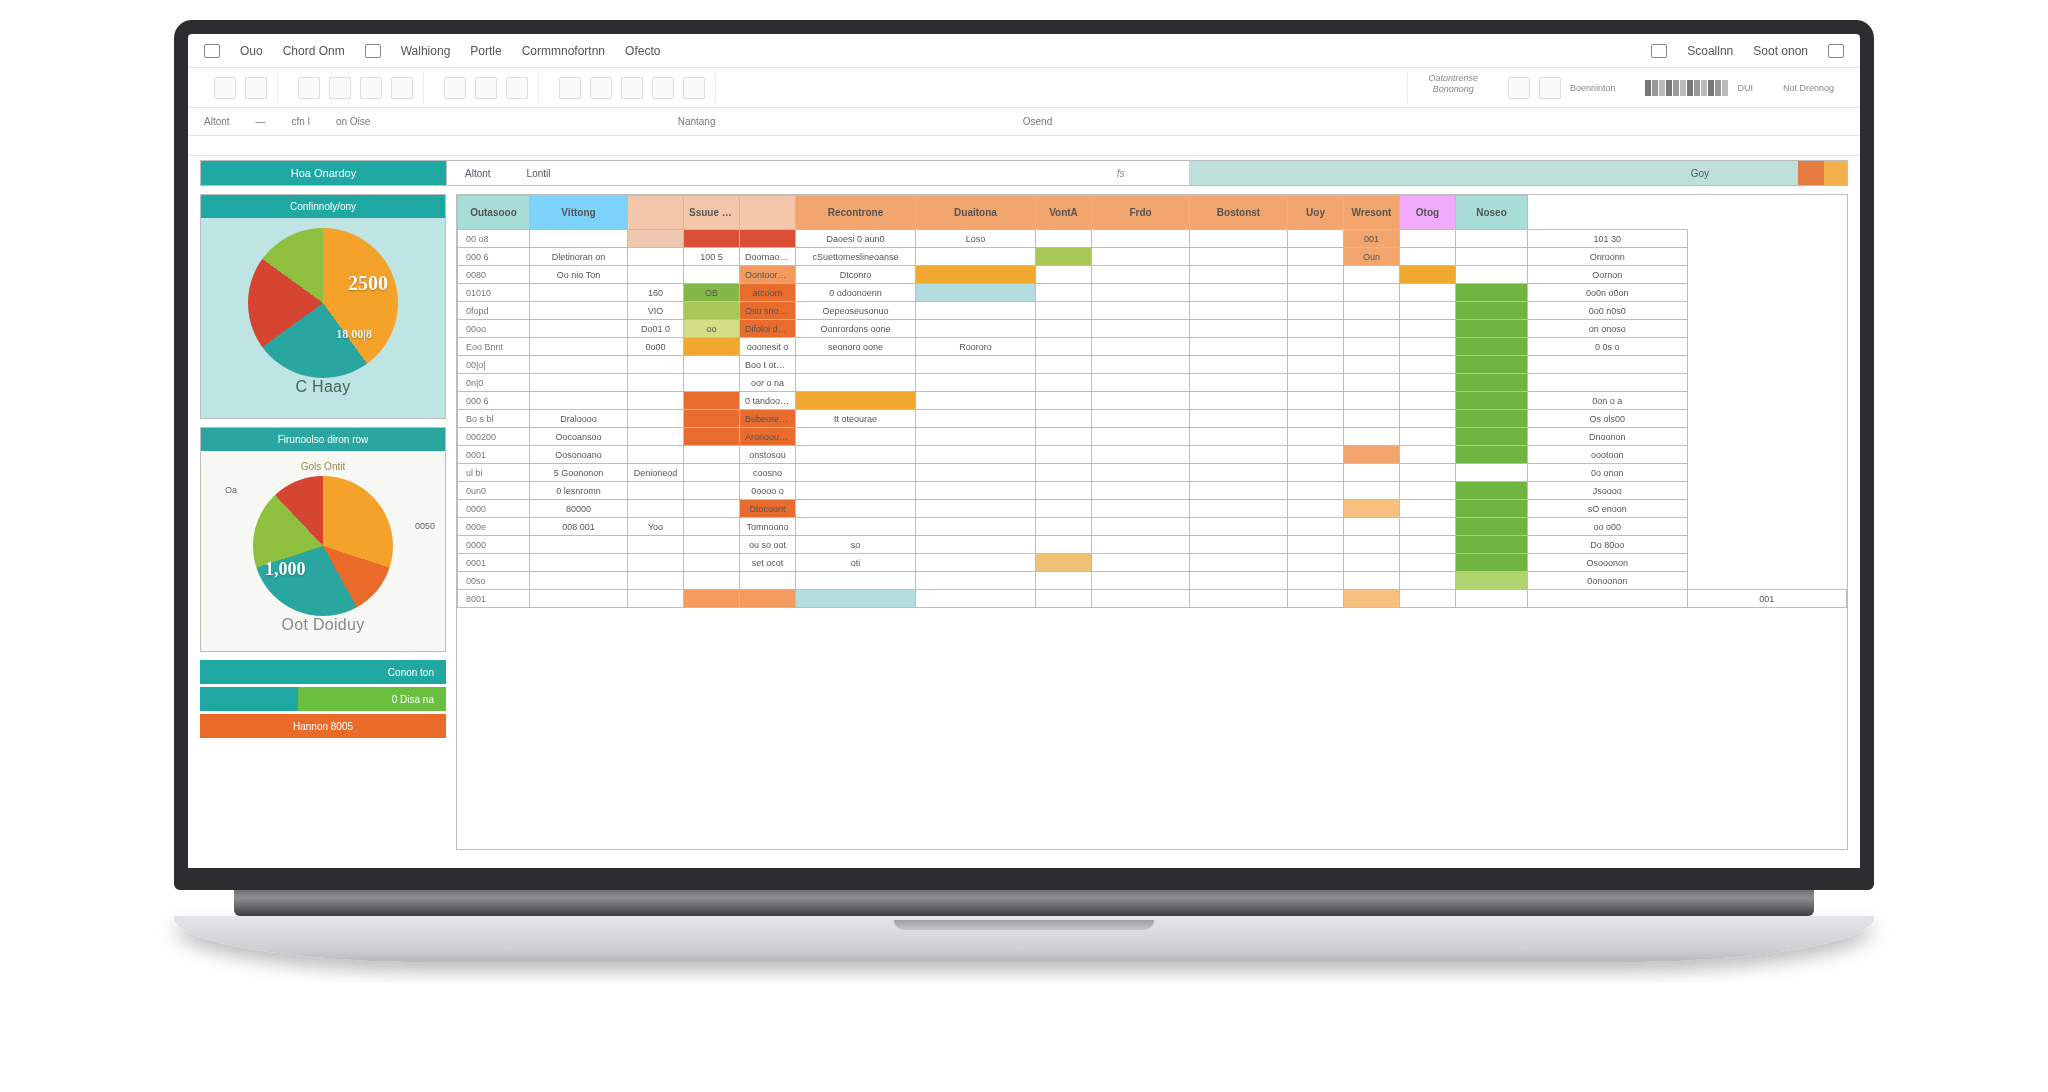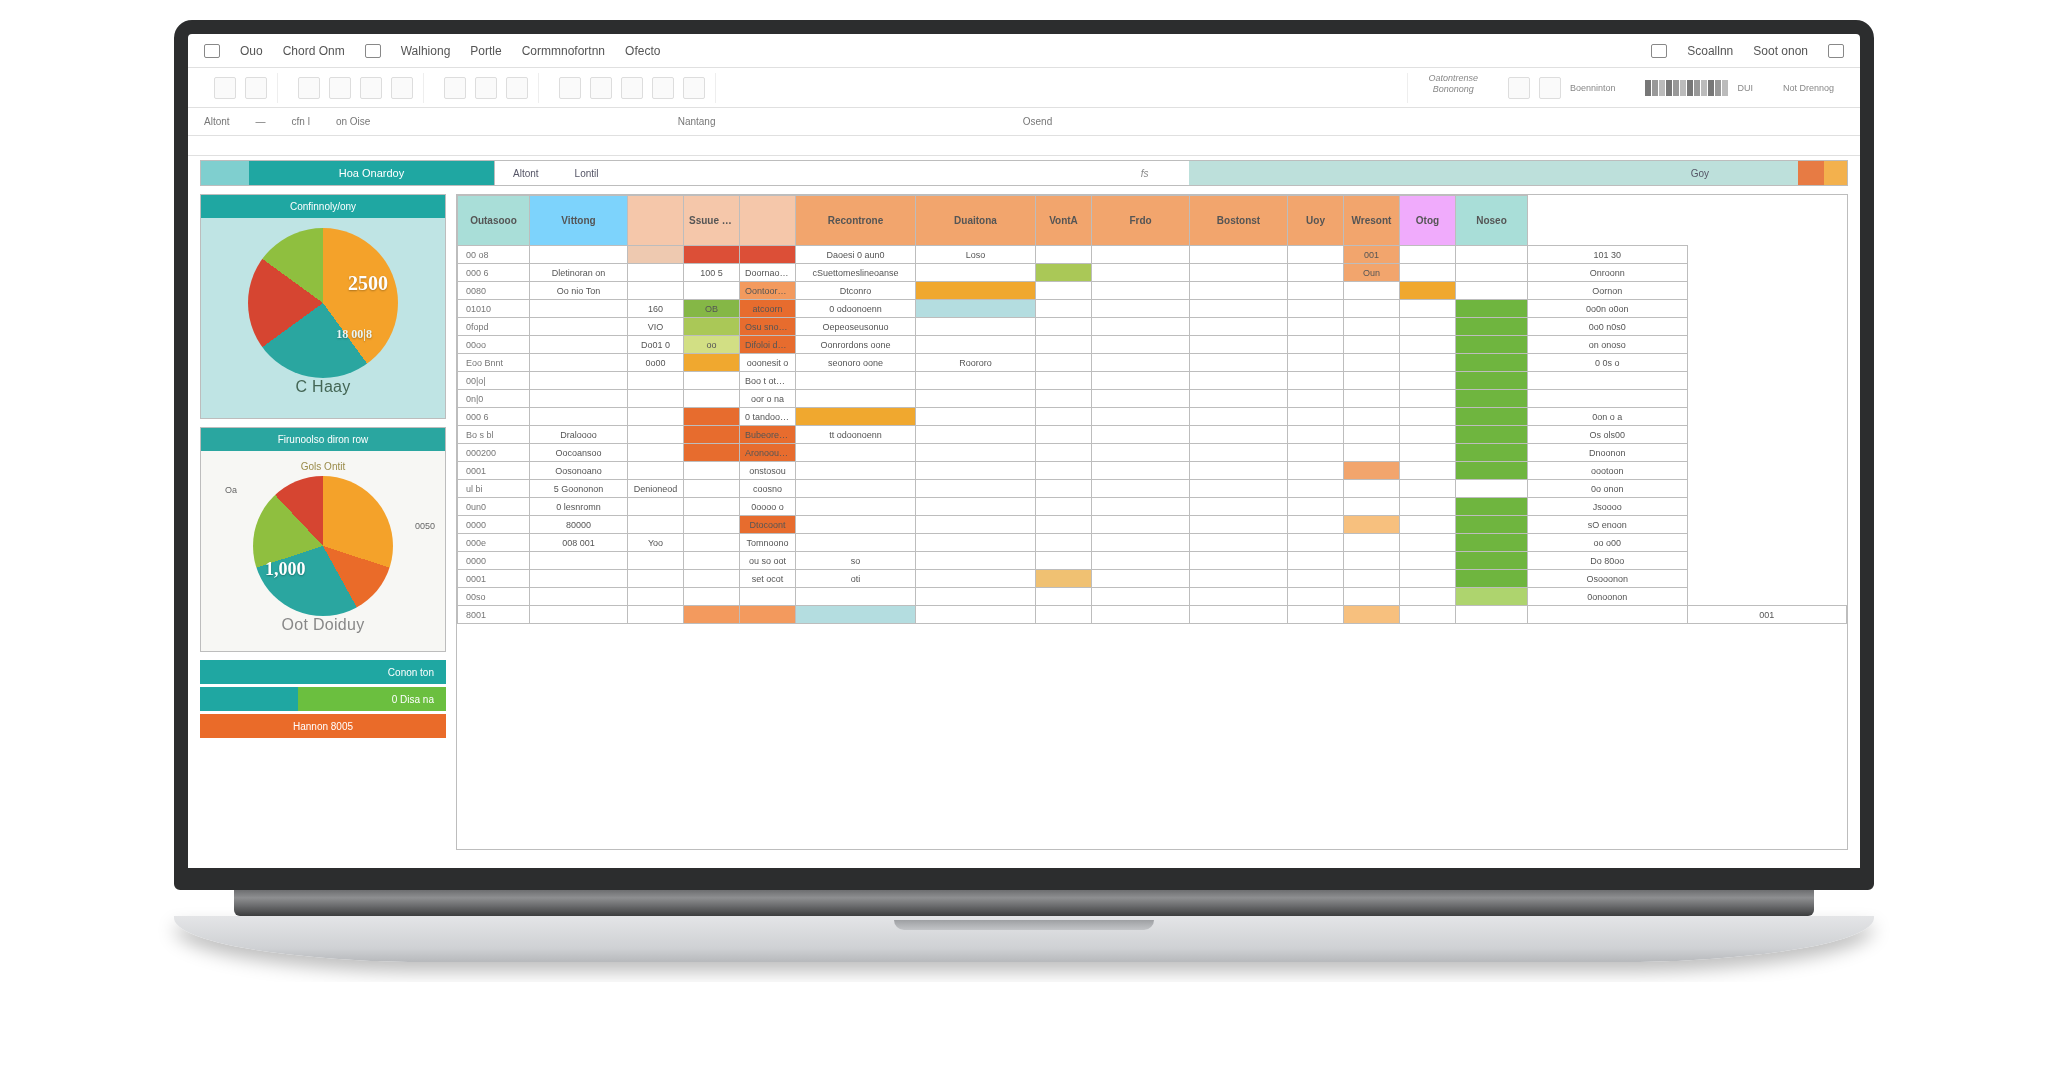--- a/index.html
+++ b/index.html
@@ -152,21 +152,21 @@
   }
   .legend-bars button.right{ text-align:right; padding-right:12px;}
   .legend-bars button.half{
     background:linear-gradient(90deg,#1fa7a2 40%,#6bbf3f 40%);
   }
 
   
   .strip{
     flex:1; display:flex; border:1px solid #bdbdbd; height:26px;
     background: linear-gradient(90deg,#7fcfcf 0 7%, #b6dad4 7% 10%, #fff 10% 60%, #bde0db 60% 97%, #e77b44 97% 98.6%, #f3b14d 98.6%);
-    align-items:center; font-size:10px; color:#556;padding-left:48px;
+    align-items:center; font-size:10px; color:#556;
   }
   .strip span{padding:0 18px}
   .strip .title-box{
     width:246px; min-width:246px;
     background:#1fa7a2; color:#fff; height:100%;
     display:flex; align-items:center; justify-content:center;
     border-right:1px solid #bdbdbd;
     font-size:11px;
   }
   .strip .mid{flex:1; text-align:center; font-style:italic; color:#888}
@@ -184,21 +184,21 @@
   col.c-wd{width:120px}
   col.c-last{width:72px}
   th,td{
     border:1px solid #bdbdbd; padding:3px 5px;
     font-size:9px; color:#555; height:18px;
     overflow:hidden; white-space:nowrap; text-overflow:ellipsis;
     text-align:center;
   }
   td:first-child{text-align:left; padding-left:8px; color:#777}
   thead th{
-    height:50px; font-weight:600; font-size:10px;
+    height:34px; font-weight:600; font-size:10px;
   }
 </style>
 </head>
 <body>
 
 <div class="laptop">
   <div class="screen-bezel">
 
     <div class="menubar">
       <span class="icon-square"></span>
@@ -542,21 +542,21 @@
                 <td></td>
                 <td style="background: rgb(111, 181, 63);"></td>
                 <td>0on o a</td>
               </tr>
               <tr>
                 <td>Bo s bl</td>
                 <td>Draloooo</td>
                 <td></td>
                 <td style="background: rgb(231, 108, 46);"></td>
                 <td style="background: rgb(231, 108, 46);">Bubeoreoause</td>
-                <td>tt odoonoenn</td>
+                <td>tt oteourae</td>
                 <td></td>
                 <td></td>
                 <td></td>
                 <td></td>
                 <td></td>
                 <td></td>
                 <td></td>
                 <td style="background: rgb(111, 181, 63);"></td>
                 <td>Os ols00</td>
               </tr>

